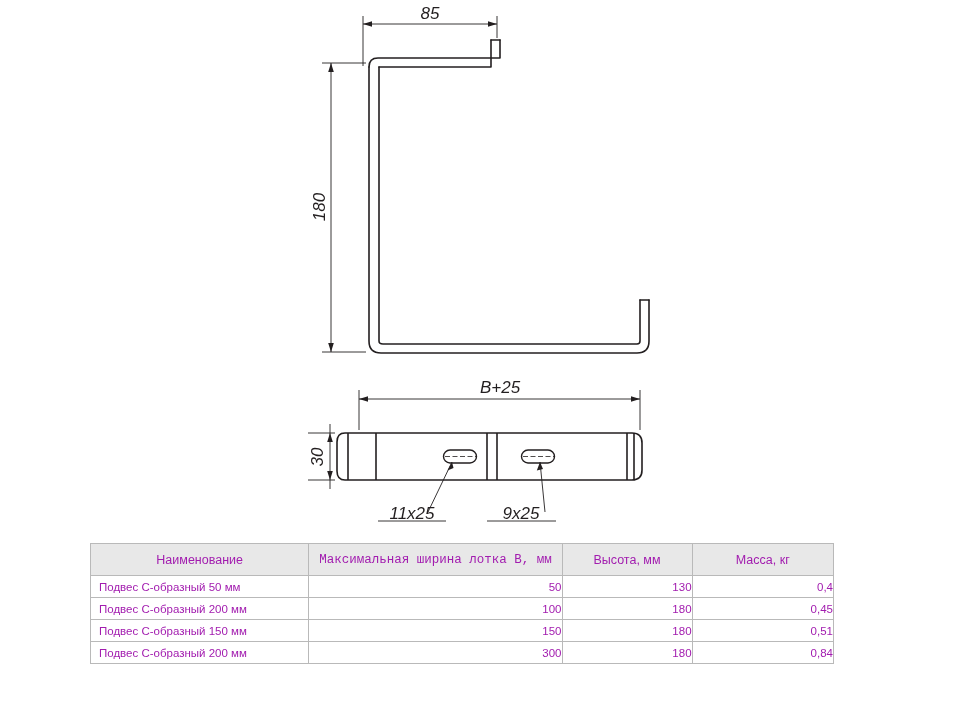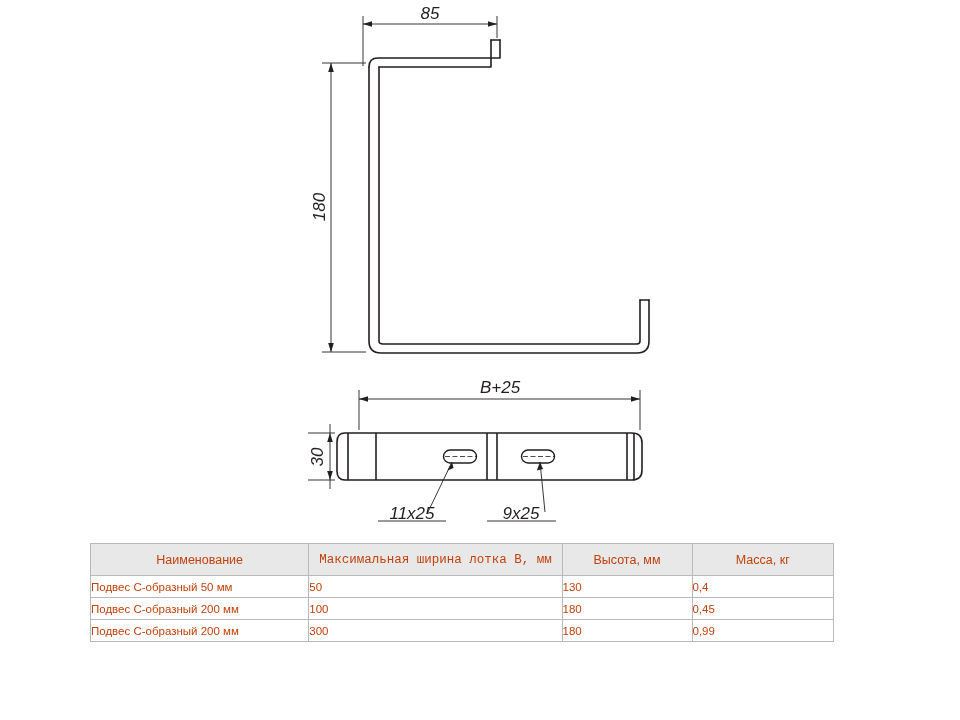--- a/index.html
+++ b/index.html
@@ -40,36 +40,36 @@
     top: 543px;
     width: 744px;
     border-collapse: collapse;
     font-size: 11.5px;
   }
   #spec-table th, #spec-table td {
     border: 1px solid #b9b9b9;
     padding: 0;
     height: 21px;
     font-weight: normal;
-    color: #c2410c;
+    color: #a21caf;
   }
   #spec-table thead th {
     background: #e8e8e8;
     height: 31px;
     font-size: 12.5px;
     text-align: center;
   }
   #spec-table tbody td {
     background: #ffffff;
-    text-align: left;
+    text-align: right;
     font-size: 11.5px;
   }
   #spec-table tbody td.name-cell {
     text-align: left;
-    padding-left: 0;
+    padding-left: 8px;
   }
   .col-name { width: 222px; }
   .col-width { width: 258px; font-family: Liberation Mono, monospace; }
   .col-height { width: 132px; }
   .col-mass { width: 144px; }
 </style>
 </head>
 <body>
 
 <div id="sheet">
@@ -199,21 +199,27 @@
         <td>130</td>
         <td>0,4</td>
       </tr>
       <tr>
         <td class="name-cell">Подвес С-образный 200 мм</td>
         <td>100</td>
         <td>180</td>
         <td>0,45</td>
       </tr>
       <tr>
+        <td class="name-cell">Подвес С-образный 150 мм</td>
+        <td>150</td>
+        <td>180</td>
+        <td>0,51</td>
+      </tr>
+      <tr>
         <td class="name-cell">Подвес С-образный 200 мм</td>
         <td>300</td>
         <td>180</td>
-        <td>0,99</td>
+        <td>0,84</td>
       </tr>
     </tbody>
   </table>
 
 </div>
 
 </body></html>

